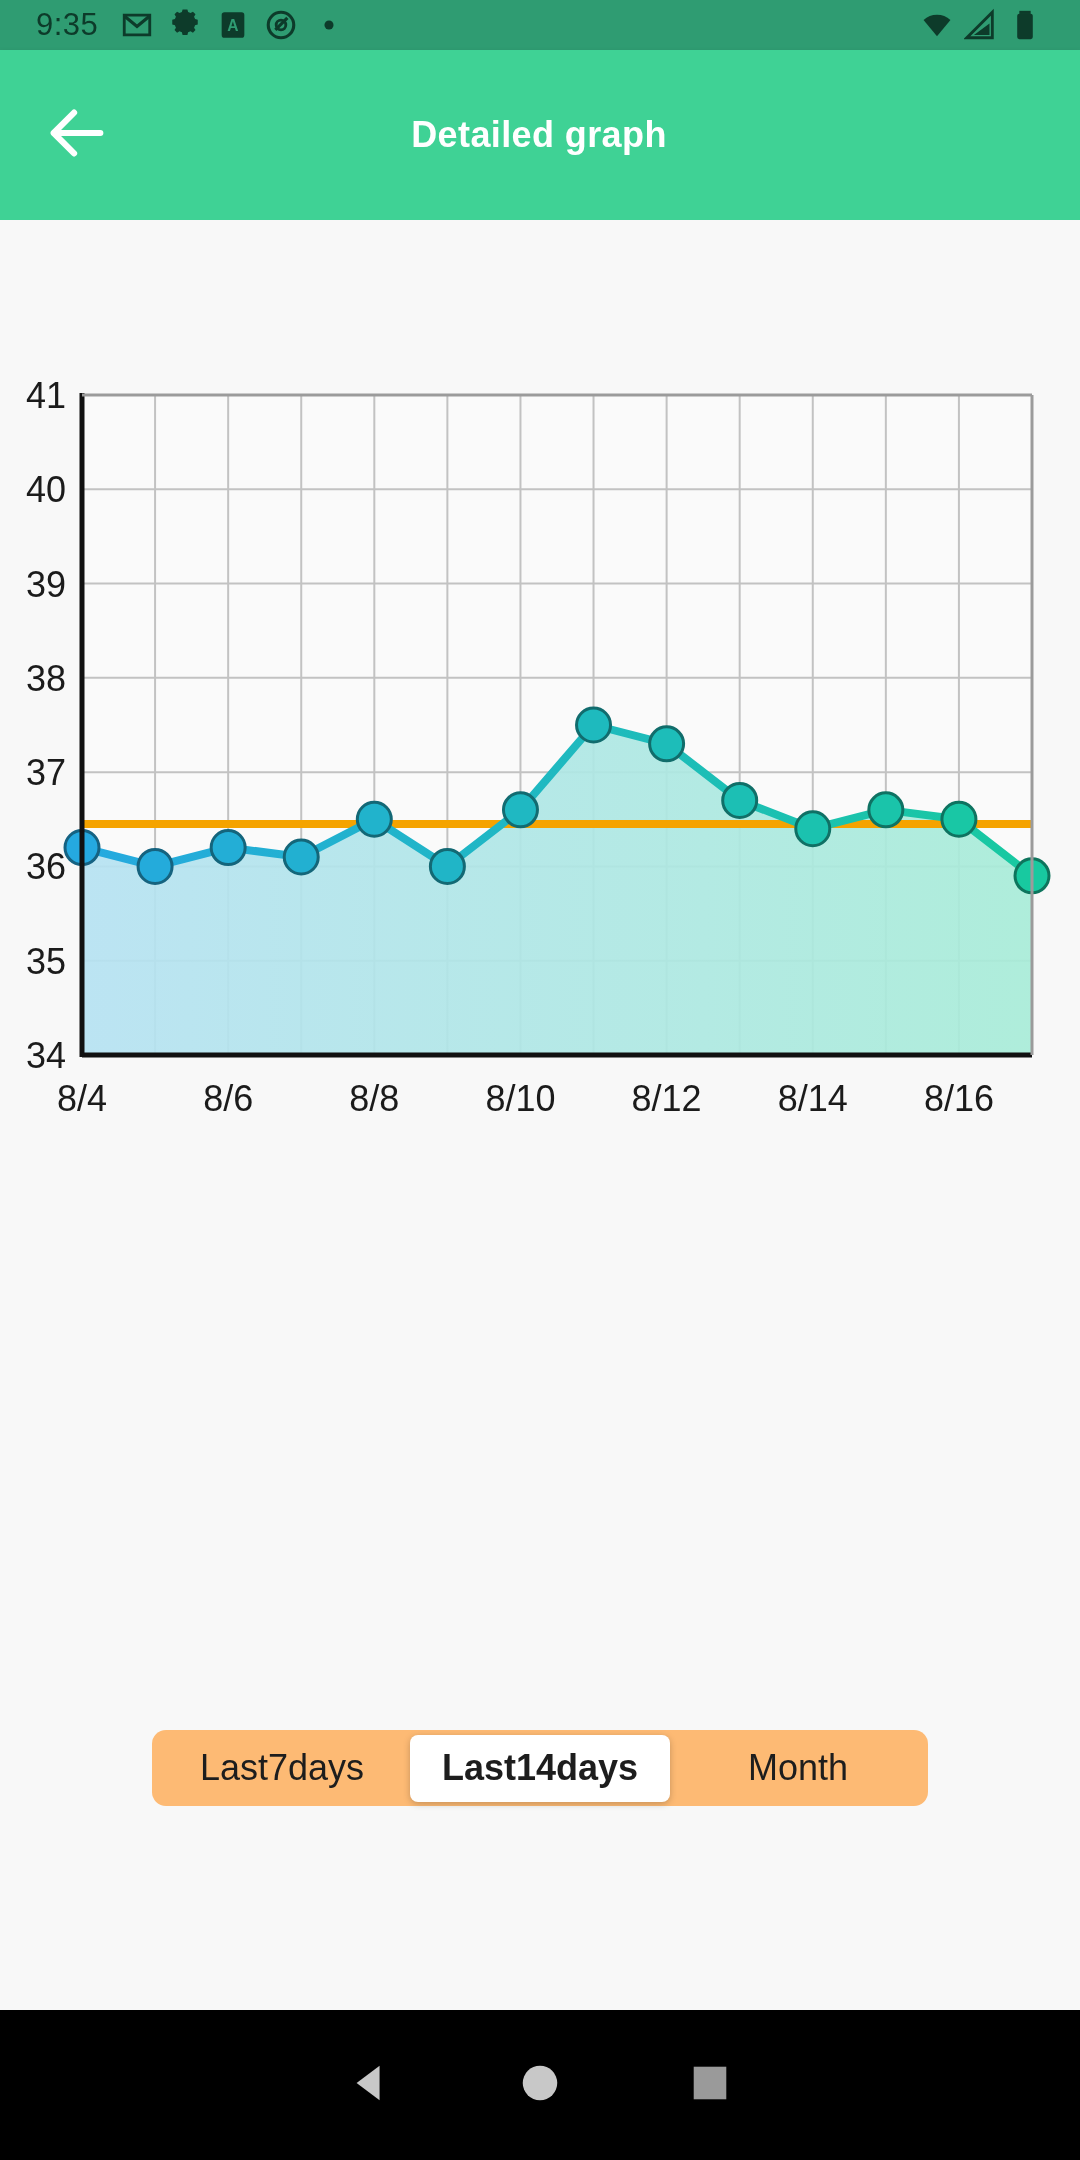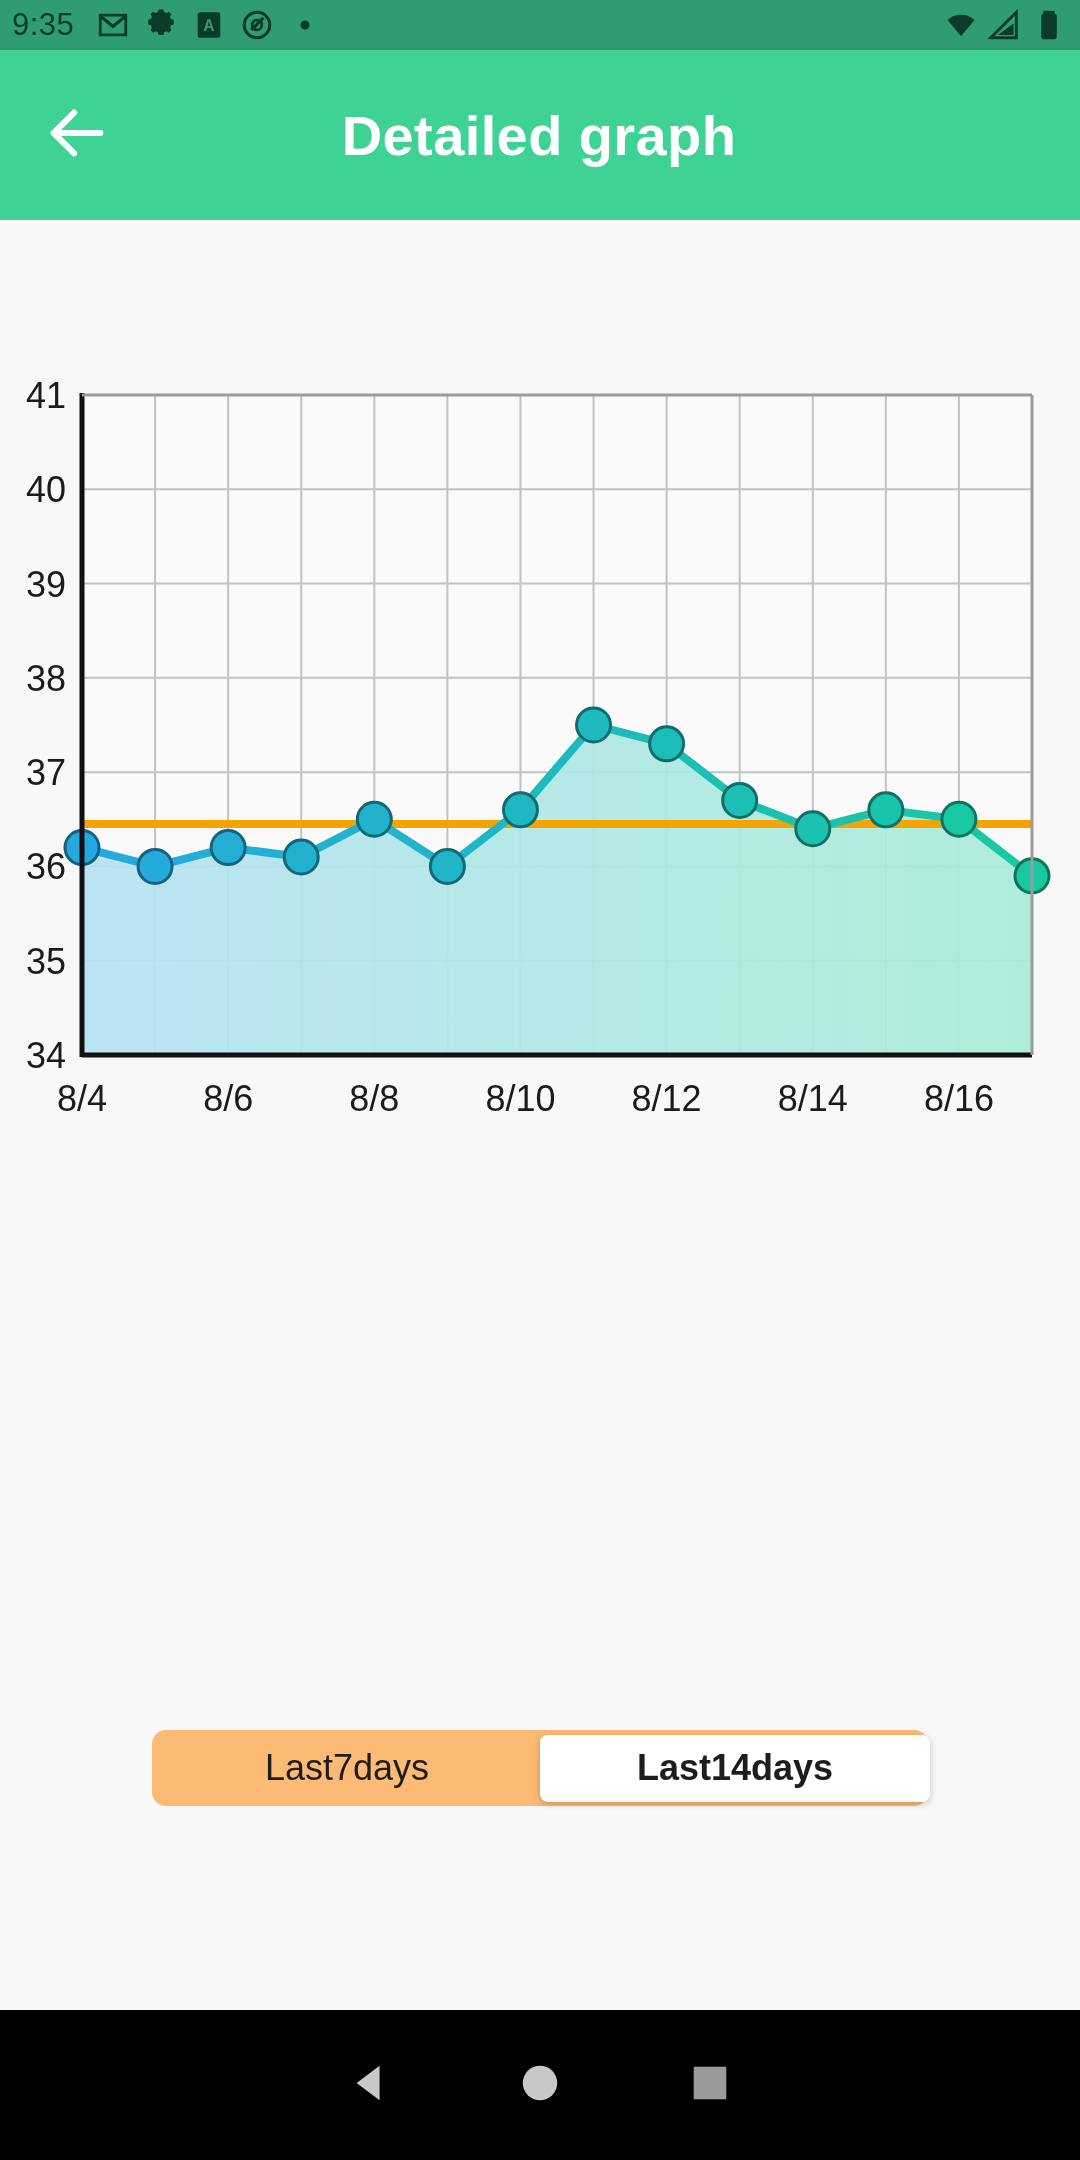--- a/index.html
+++ b/index.html
@@ -7,21 +7,21 @@
   body {
     font-family:"Liberation Sans", sans-serif;
     background:#f8f8f8;
     position:relative;
     overflow:hidden;
   }
 
   
   #status-bar{
     position:absolute; left:0; top:0; width:1080px; height:50px;
-    background:#2f9c72; display:flex; align-items:center; padding:0 4px;
+    background:#2f9c72; display:flex; align-items:center; padding:0 28px;
   }
   #status-bar .clock{
     color:#0d3b2a; font-size:31px; letter-spacing:0.5px; font-weight:400;
     margin-right:22px; margin-left:8px;
   }
   .sicon{ width:34px;height:34px; margin-right:14px; display:block; }
   .sb-right{ margin-left:auto; display:flex; align-items:center; }
   .sb-right .sicon{ margin-right:10px; }
 
   
@@ -29,21 +29,21 @@
     position:absolute; left:0; top:50px; width:1080px; height:170px;
     background:#3fd295; display:flex; align-items:center;
     box-shadow:0 3px 6px rgba(0,0,0,0.18);
   }
   #back-btn{
     width:110px; height:110px; margin-left:22px;
     display:flex; align-items:center; justify-content:center; cursor:pointer;
   }
   #app-title{
     position:absolute; left:0; right:2px; text-align:center;
-    color:#ffffff; font-size:56px; font-weight:bold; letter-spacing:0.4px;
+    color:#ffffff; font-size:36px; font-weight:bold; letter-spacing:0.4px;
     pointer-events:none;
   }
 
   
   #content{
     position:absolute; left:0; top:220px; width:1080px; height:1790px;
     background:#f8f8f8;
   }
 
   
@@ -252,20 +252,21 @@
           <text x="666.6153846153846" y="891" text-anchor="middle" font-family="Liberation Sans, sans-serif" font-size="36" fill="#1b1b1b">8/12</text>
           <text x="812.7692307692308" y="891" text-anchor="middle" font-family="Liberation Sans, sans-serif" font-size="36" fill="#1b1b1b">8/14</text>
           <text x="958.923076923077" y="891" text-anchor="middle" font-family="Liberation Sans, sans-serif" font-size="36" fill="#1b1b1b">8/16</text>
         </g>
     </svg>
   </div>
 
   <div id="segmented">
     <button class="seg-item">Last7days</button>
     <button class="seg-item selected">Last14days</button>
+    <button class="seg-item">Month</button>
   </div>
 
 </div>
 
 <div id="nav-bar">
   <div class="nav-btn">
     <span>
       <svg width="46" height="46" viewBox="0 0 24 24">
           <path d="M17 3 5 12l12 9z" fill="#c8c8c8"></path>
         </svg>

